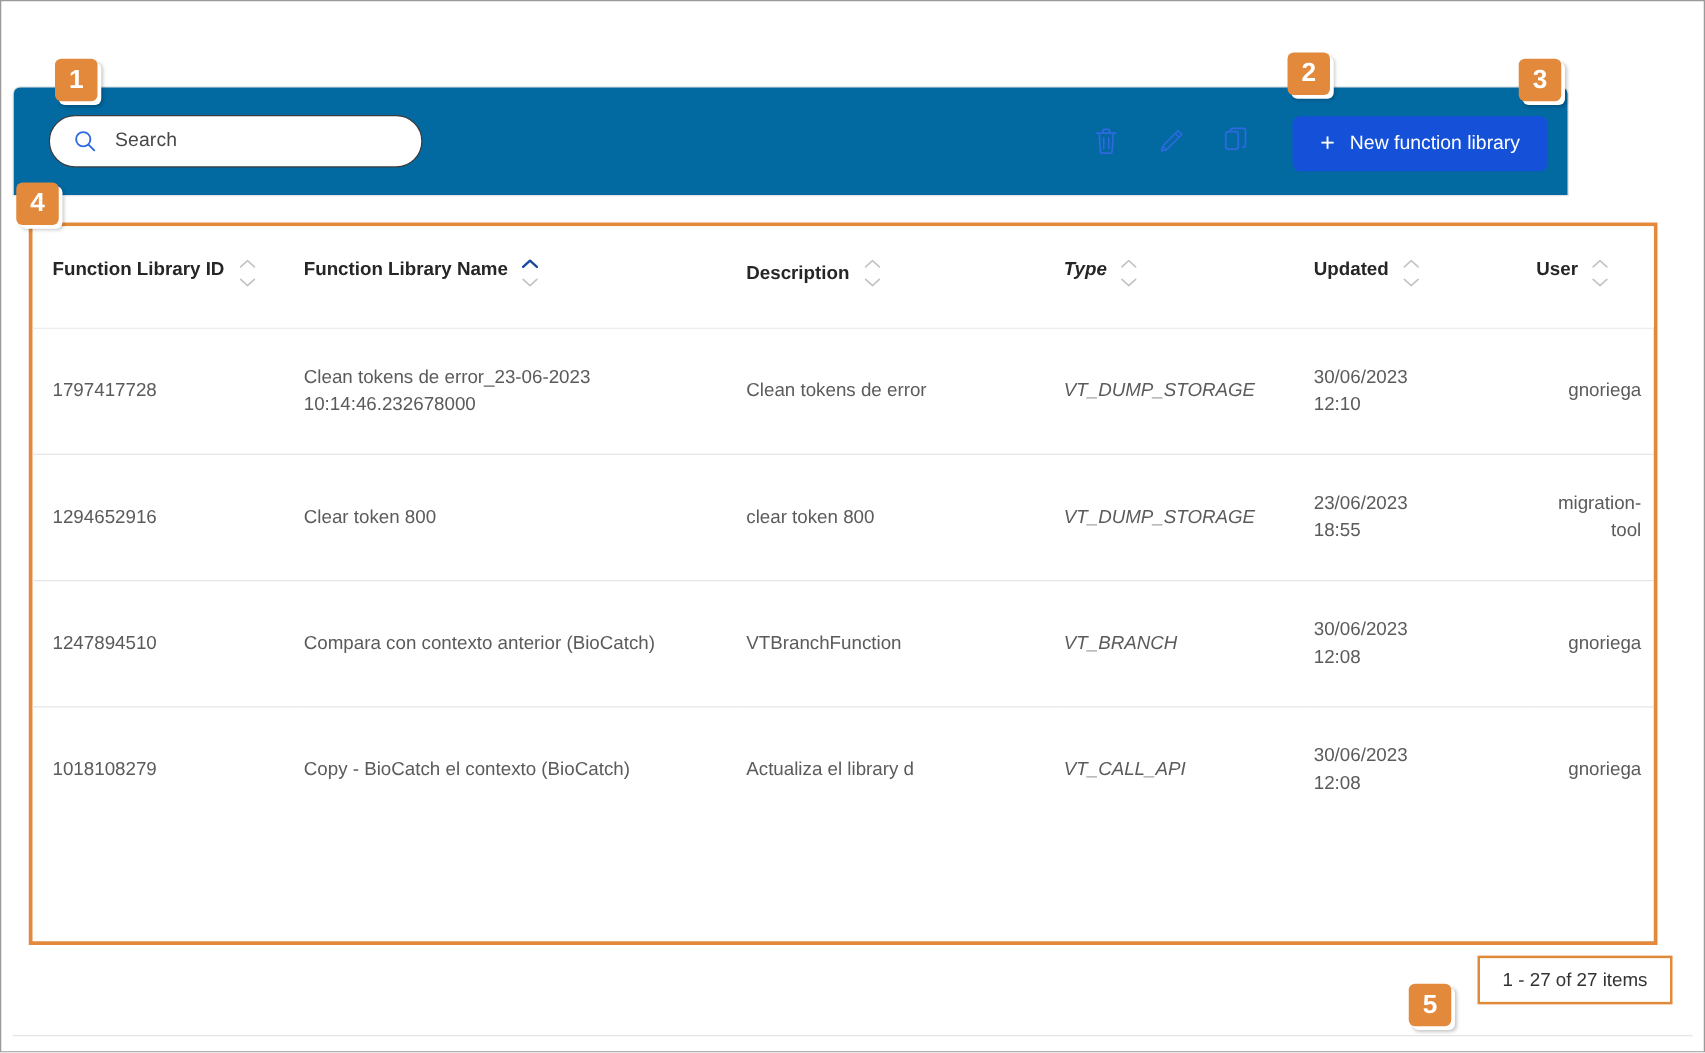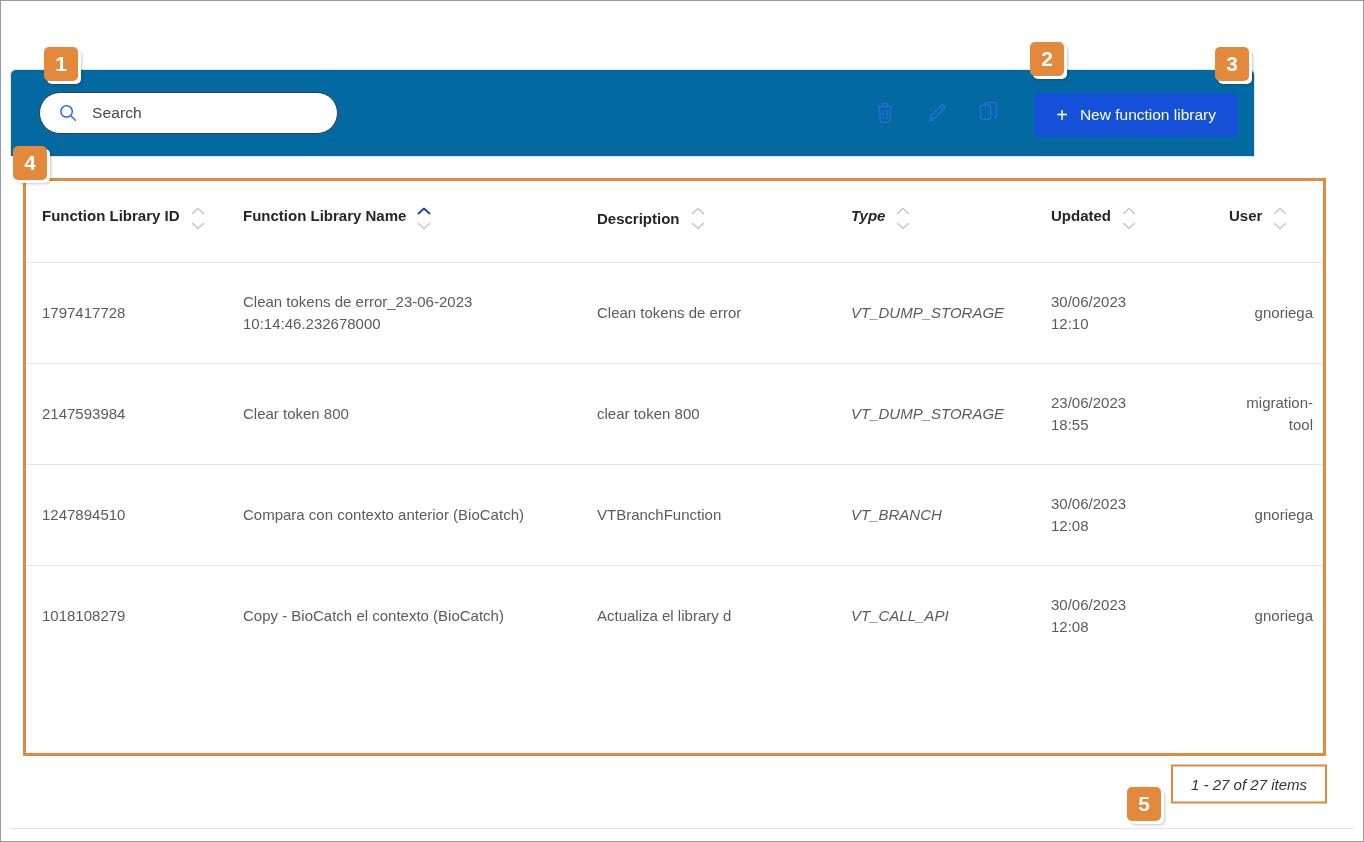--- a/index.html
+++ b/index.html
@@ -146,29 +146,28 @@
   .c-id      { padding-left: 16px; }
   .c-name    { padding-left: 5px; }
   .c-desc    { padding-left: 3px; align-items: center; }
   .c-type    { padding-left: 5px; font-style: italic; }
   .c-upd     { padding-left: 5px; }
   .c-user    { padding-left: 3px; text-align: right; }
 
   
   .pager {
     position: absolute;
-    right: 36px; top: 783px;
+    right: 25px; top: 783px;
     transform: translateY(-50%);
     border: 2px solid #e2893c;
     background: #ffffff;
     padding: 9px 18px;
     font-size: 15px;
     color: #333333;
     white-space: nowrap;
-    font-style: italic;
   }
   .footer-rule {
     position: absolute;
     left: 9px; top: 827px;
     width: 1344px; height: 1px;
     background: #e4e4e4;
   }
 
   
   .badge {
@@ -356,21 +355,21 @@
             </td>
           <td>
             <div class="cell c-upd"><span>30/06/2023</span><br><span>12:10</span></div>
           </td>
           <td>
               <div class="cell c-user">gnoriega</div>
             </td>
         </tr>
         <tr>
           <td>
-              <div class="cell c-id">2147593984</div>
+              <div class="cell c-id">1294652916</div>
             </td>
           <td>
               <div class="cell c-name">Clear token 800</div>
             </td>
           <td>
               <div class="cell clip c-desc">clear token 800</div>
             </td>
           <td>
               <div class="cell c-type">VT_DUMP_STORAGE</div>
             </td>

